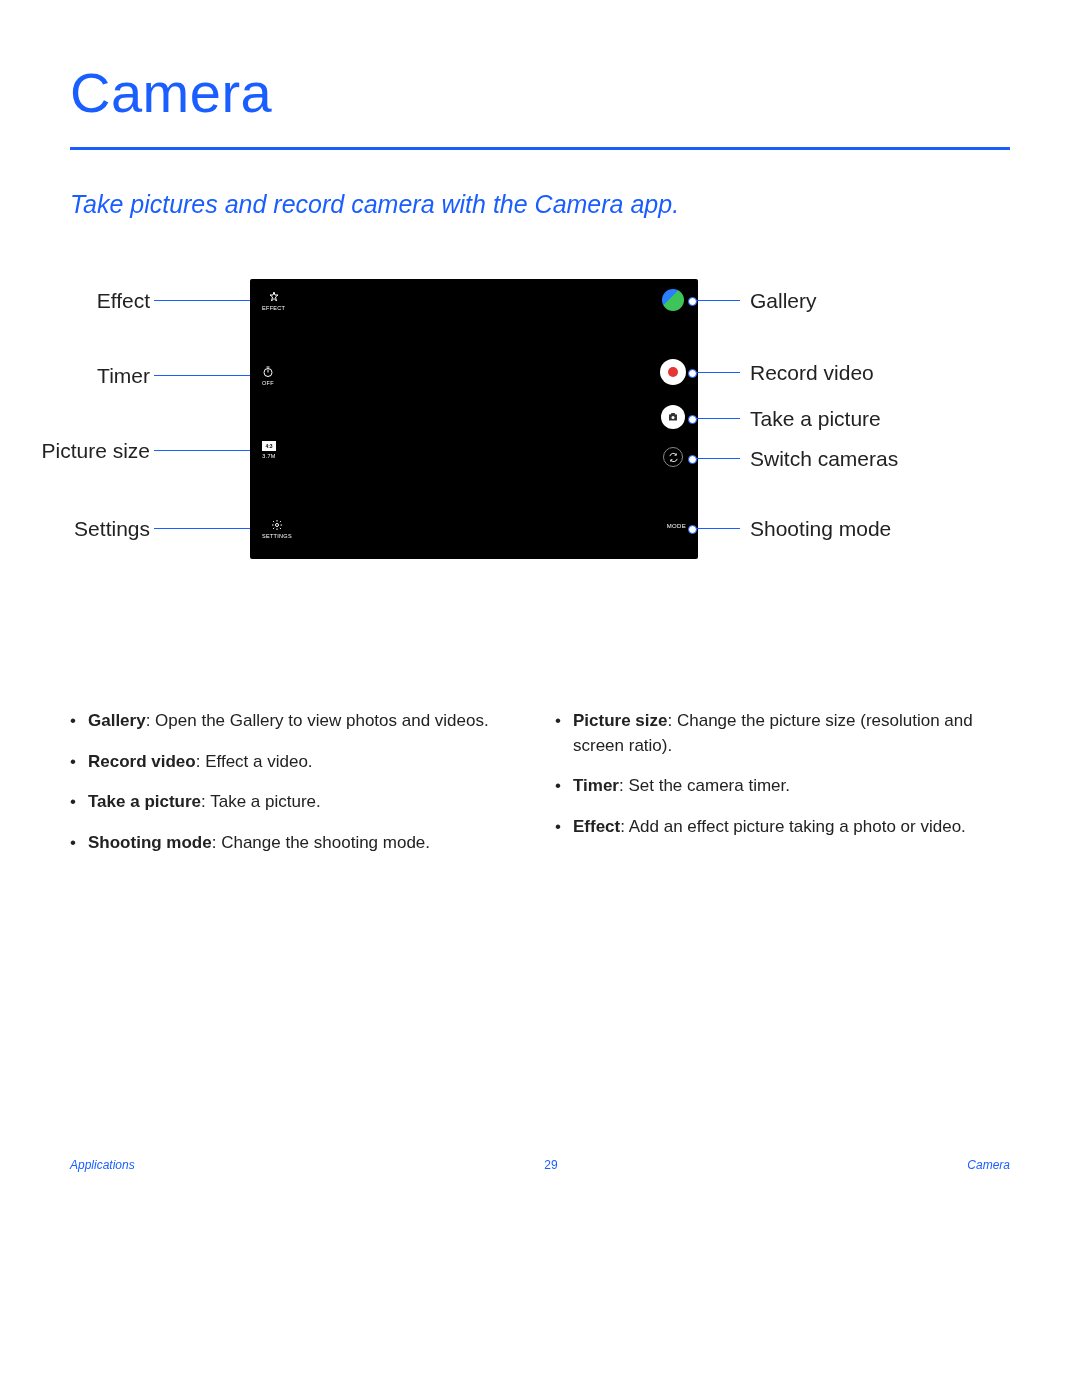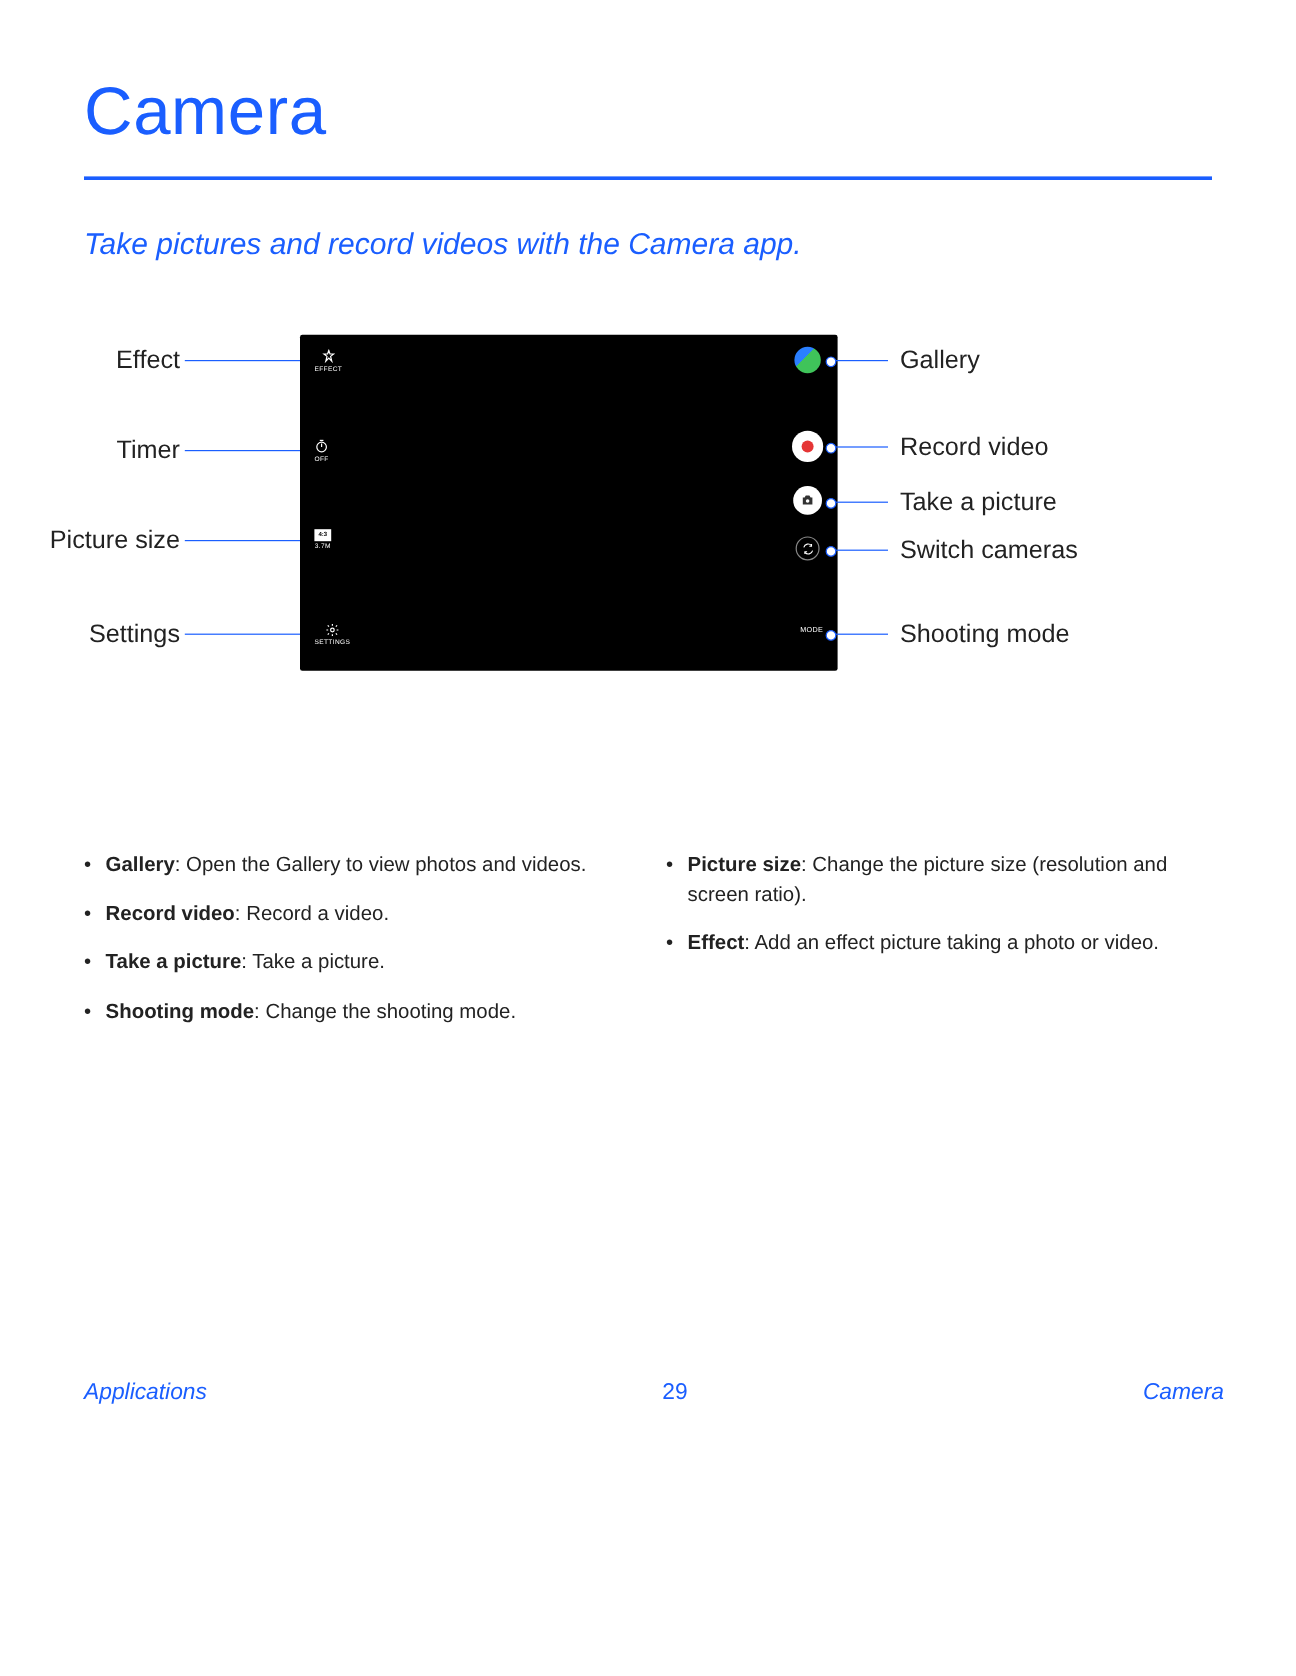--- a/index.html
+++ b/index.html
@@ -29,30 +29,30 @@
 
   
   .cols { display: flex; gap: 30px; font-size: 17px; line-height: 1.45; justify-content: center; }
   .col { flex: 1; }
   .col ul { list-style: none; }
   .col li { position: relative; padding-left: 18px; margin-bottom: 16px; }
   .col li::before { content:"•"; position:absolute; left:0; top:0; font-size:17px; }
   .col b { font-weight: bold; }
 
   
-  .footer { position: absolute; left: 70px; right: 60px; bottom: 50px; display:flex; justify-content: space-between; font-size: 19px; font-style: italic; color: #1a5eff; }
+  .footer { position: absolute; left: 70px; right: 70px; bottom: 50px; display:flex; justify-content: space-between; font-size: 12px; font-style: italic; color: #1a5eff; }
   .footer .mid { color:#1a5eff; font-style: normal; }
 </style>
 </head>
 <body>
 
 <div class="page">
   <h1 class="title">Camera</h1>
   <hr class="hr">
-  <div class="subtitle">Take pictures and record videos with the Camera app.</div>
+  <div class="subtitle">Take pictures and record camera with the Camera app.</div>
 
   <div class="diagram">
 
     <div class="label left" style="left:0; width:80px; top:10px;">Effect</div>
     <div class="label left" style="left:0; width:80px; top:85px;">Timer</div>
     <div class="label left" style="left:-40px; width:120px; top:160px;">Picture size</div>
     <div class="label left" style="left:-12px; width:92px; top:238px;">Settings</div>
 
     <div class="conn" style="left:84px; width:106px; top:21px;"></div>
     <div class="conn" style="left:84px; width:106px; top:96px;"></div>
@@ -116,28 +116,29 @@
     <div class="conn flip" style="left:622px; width:48px; top:93px;"></div>
     <div class="conn flip" style="left:622px; width:48px; top:139px;"></div>
     <div class="conn flip" style="left:622px; width:48px; top:179px;"></div>
     <div class="conn flip" style="left:622px; width:48px; top:249px;"></div>
   </div>
 
   <div class="cols">
     <div class="col">
       <ul>
         <li><b>Gallery</b><span>: Open the Gallery to view photos and videos.</span></li>
-        <li><b>Record video</b><span>: Record a video.</span></li>
+        <li><b>Record video</b><span>: Effect a video.</span></li>
         <li><b>Take a picture</b><span>: Take a picture.</span></li>
         <li><b>Shooting mode</b><span>: Change the shooting mode.</span></li>
       </ul>
     </div>
     <div class="col">
       <ul>
         <li><b>Picture size</b><span>: Change the picture size (resolution and screen ratio).</span></li>
+        <li><b>Timer</b><span>: Set the camera timer.</span></li>
         <li><b>Effect</b><span>: Add an effect picture taking a photo or video.</span></li>
       </ul>
     </div>
   </div>
 
   <div class="footer">
     <span>Applications</span>
     <span class="mid">29</span>
     <span>Camera</span>
   </div>

